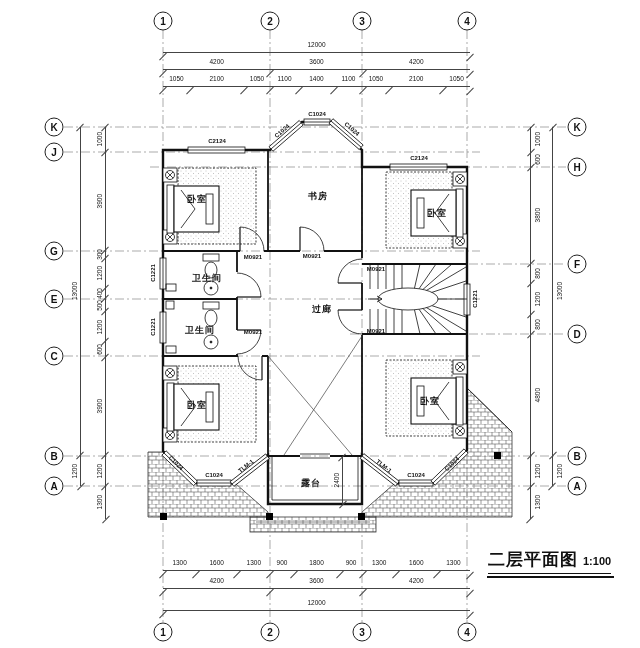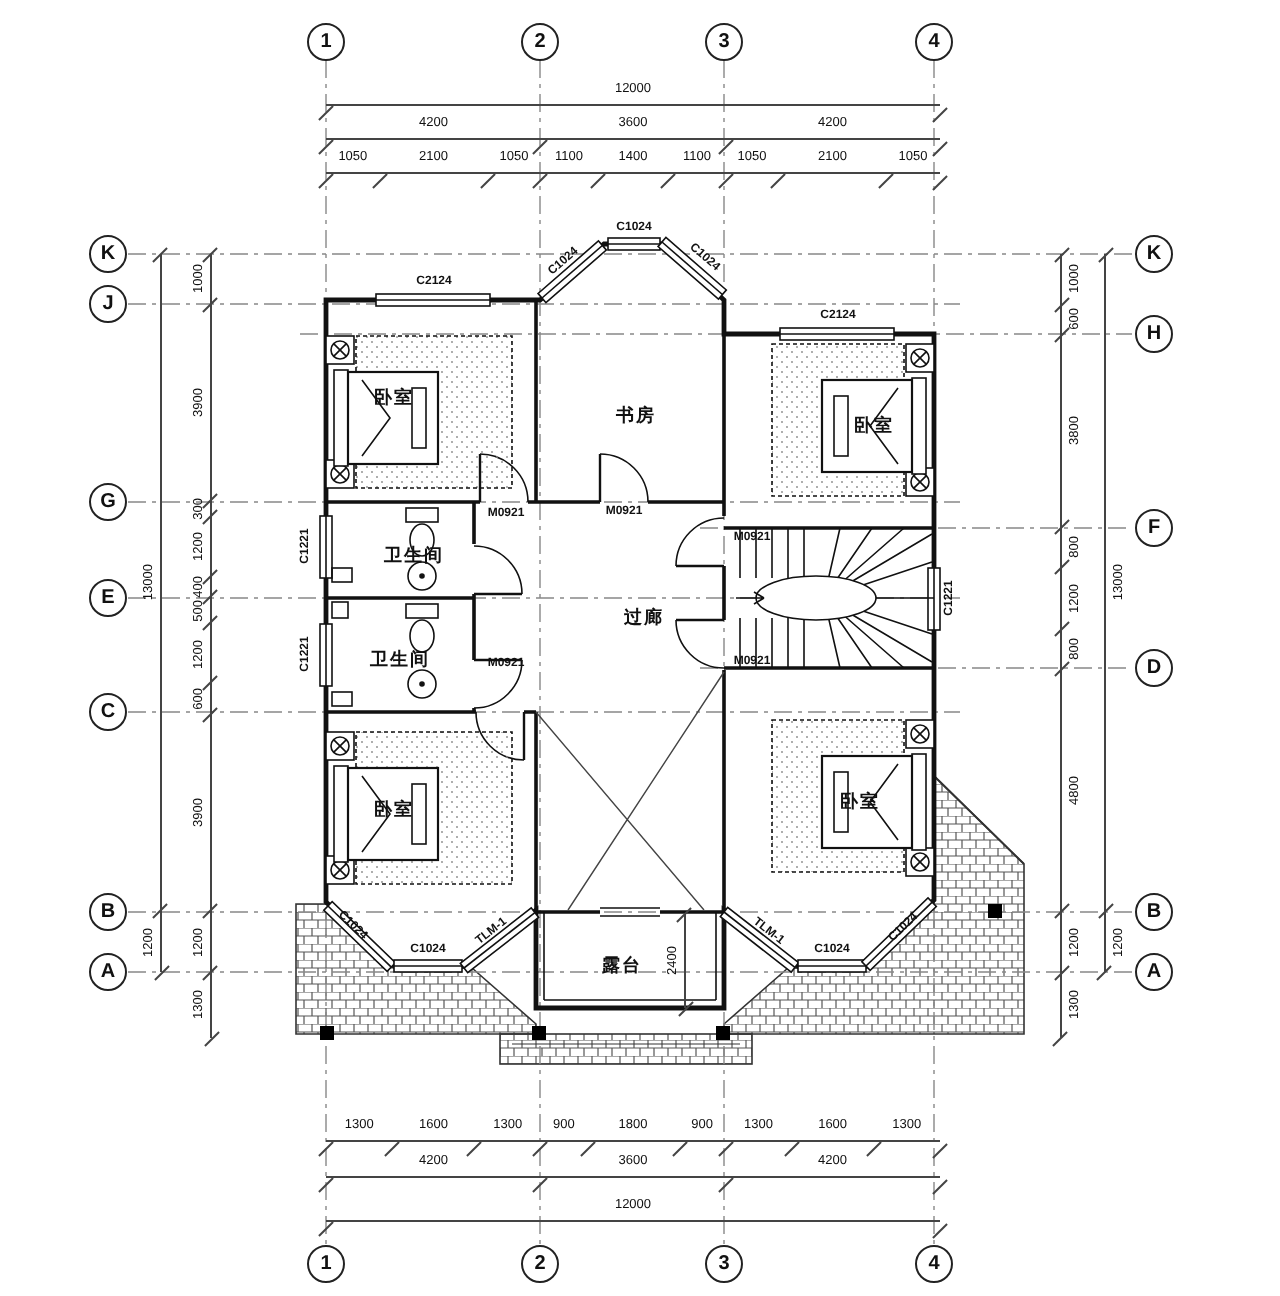--- a/index.html
+++ b/index.html
@@ -444,21 +444,21 @@
   <div class="dimcol colR" style="left:330px;top:457px;height:47px">
     <div class="vseg" style="--f:2400">
         <span>2400</span>
       </div>
   </div>
 
   <div class="lbl room" style="left:197px;top:199px">卧室</div>
   <div class="lbl room" style="left:437px;top:213px">卧室</div>
   <div class="lbl room" style="left:197px;top:405px">卧室</div>
   <div class="lbl room" style="left:430px;top:401px">卧室</div>
-  <div class="lbl room" style="left:318px;top:208px">书房</div>
+  <div class="lbl room" style="left:318px;top:196px">书房</div>
   <div class="lbl room" style="left:207px;top:278px">卫生间</div>
   <div class="lbl room" style="left:200px;top:330px">卫生间</div>
   <div class="lbl room" style="left:322px;top:309px">过廊</div>
   <div class="lbl room" style="left:311px;top:483px">露台</div>
 
   <div class="lbl tag" style="left:217px;top:141px">C2124</div>
   <div class="lbl tag" style="left:419px;top:158px">C2124</div>
   <div class="lbl tag rm41" style="left:282px;top:131px">C1024</div>
   <div class="lbl tag" style="left:317px;top:114px">C1024</div>
   <div class="lbl tag r41" style="left:352px;top:129px">C1024</div>
@@ -470,14 +470,17 @@
   <div class="lbl tag" style="left:312px;top:256px">M0921</div>
   <div class="lbl tag" style="left:376px;top:269px">M0921</div>
   <div class="lbl tag" style="left:376px;top:331px">M0921</div>
   <div class="lbl tag rm38" style="left:246px;top:466px">TLM-1</div>
   <div class="lbl tag r38" style="left:384px;top:466px">TLM-1</div>
   <div class="lbl tag r44" style="left:176px;top:463px">C1024</div>
   <div class="lbl tag" style="left:214px;top:475px">C1024</div>
   <div class="lbl tag" style="left:416px;top:475px">C1024</div>
   <div class="lbl tag rm44" style="left:452px;top:464px">C1024</div>
 
+  <div class="title">
+    <span class="t1">二层平面图</span><span class="t2">1:100</span>
+  </div>
 
 </div>
 
 </body></html>

